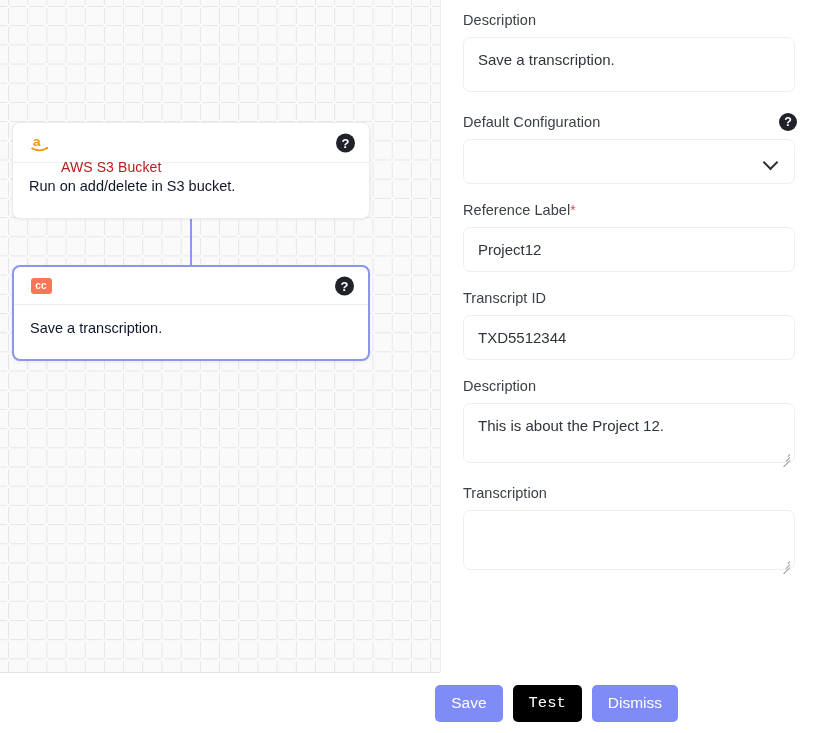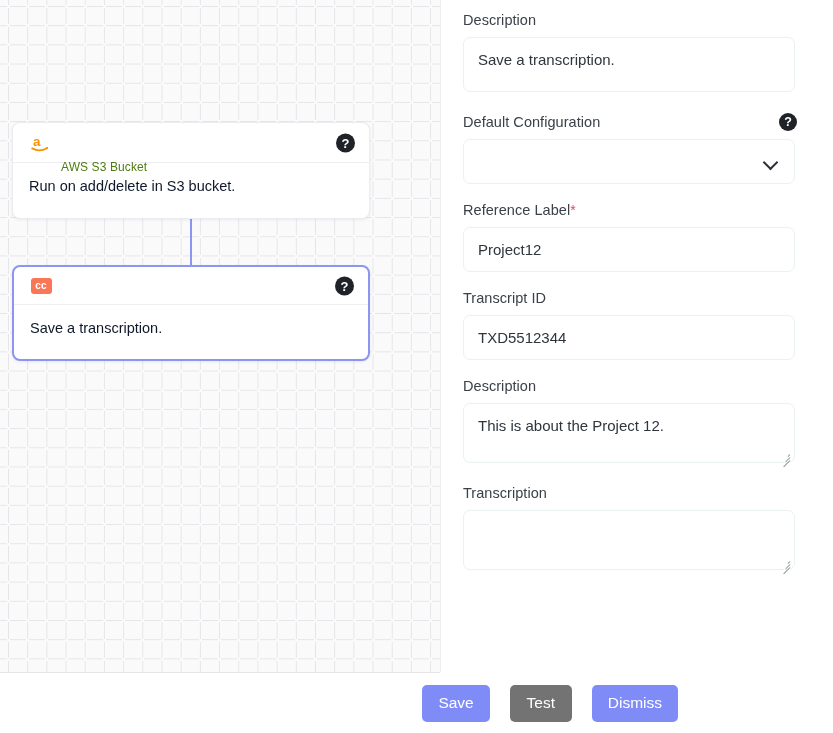--- a/index.html
+++ b/index.html
@@ -111,22 +111,22 @@
     width: 22px;
     height: 22px;
     flex: 0 0 22px;
     display: flex;
     align-items: center;
     justify-content: center;
     margin-right: 10px;
   }
 
   .node-title {
-    font-size: 12px;
-    color: #4d7c0f;
+    font-size: 14px;
+    color: #b91c1c;
     letter-spacing: 0.1px;
     white-space: nowrap;
     margin-top: 48px;
   }
 
   .help-badge {
     position: absolute;
     right: 14px;
     top: 50%;
     transform: translateY(-50%);
@@ -329,36 +329,36 @@
     position: absolute;
     left: 0;
     top: 673px;
     width: 689px;
     height: 60px;
     background: #ffffff;
     display: flex;
     align-items: center;
     justify-content: flex-end;
     padding-right: 11px;
-    gap: 20px;
+    gap: 10px;
   }
 
   .btn {
     height: 37px;
     min-width: 62px;
     padding: 0 16px;
     border: none;
     border-radius: 5px;
     color: #ffffff;
     font-family: "Liberation Sans", sans-serif;
     font-size: 15.5px;
     cursor: pointer;
   }
   .btn-save { background: #7f8cf8; }
-  .btn-test { background: #737373; }
+  .btn-test { background: #000000; font-family: Liberation Mono, monospace; }
   .btn-dismiss { background: #7f8cf8; }
 </style>
 </head>
 <body>
 
 <div id="app">
 
   <div id="canvas">
 
     <div class="connector"></div>

